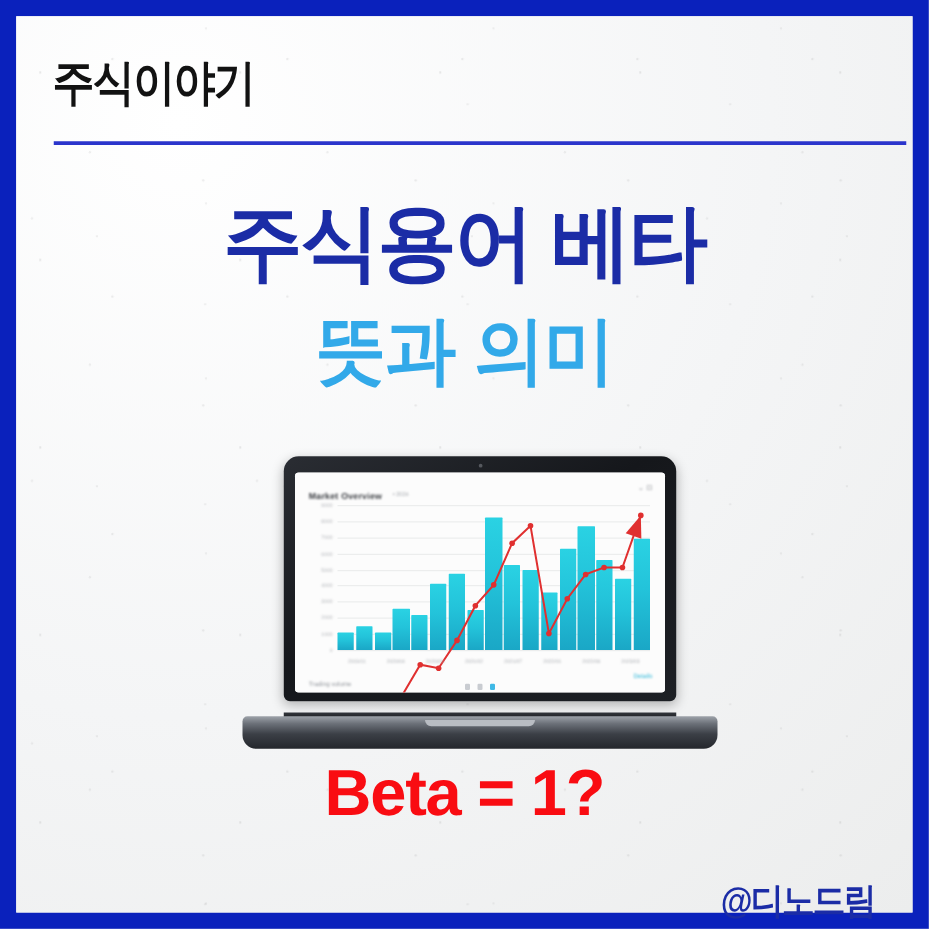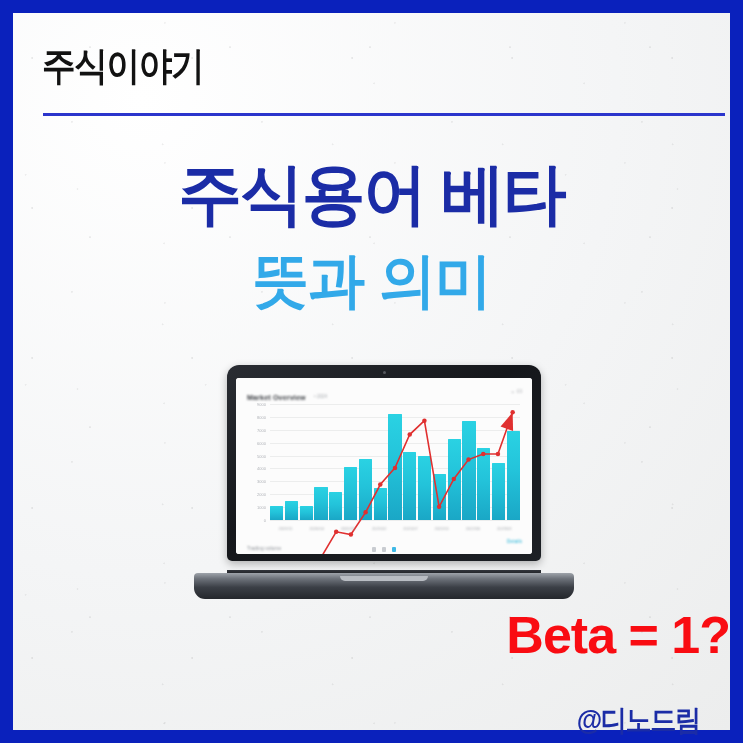--- a/index.html
+++ b/index.html
@@ -132,21 +132,21 @@
   .dots{
     position:absolute;left:0;right:0;bottom:2px;
     display:flex;justify-content:center;gap:6px;
   }
   .dot{width:4px;height:5px;background:#c9ccd1;border-radius:1px;filter:blur(.5px);}
   .dot.on{background:#3fb9e6;}
 
   
   .beta{
     position:absolute;left:0;right:0;top:592px;
-    text-align:right;
+    text-align:center;
     font-size:52px;font-weight:bold;color:#F90C12;
     letter-spacing:-1px;white-space:nowrap;
   }
   
   .handle{
     position:absolute;right:30px;top:688px;
     font-size:29px;font-weight:bold;color:#1B2CA6;
     letter-spacing:-1.5px;
     transform:scaleX(.9);transform-origin:right center;
     white-space:nowrap;

